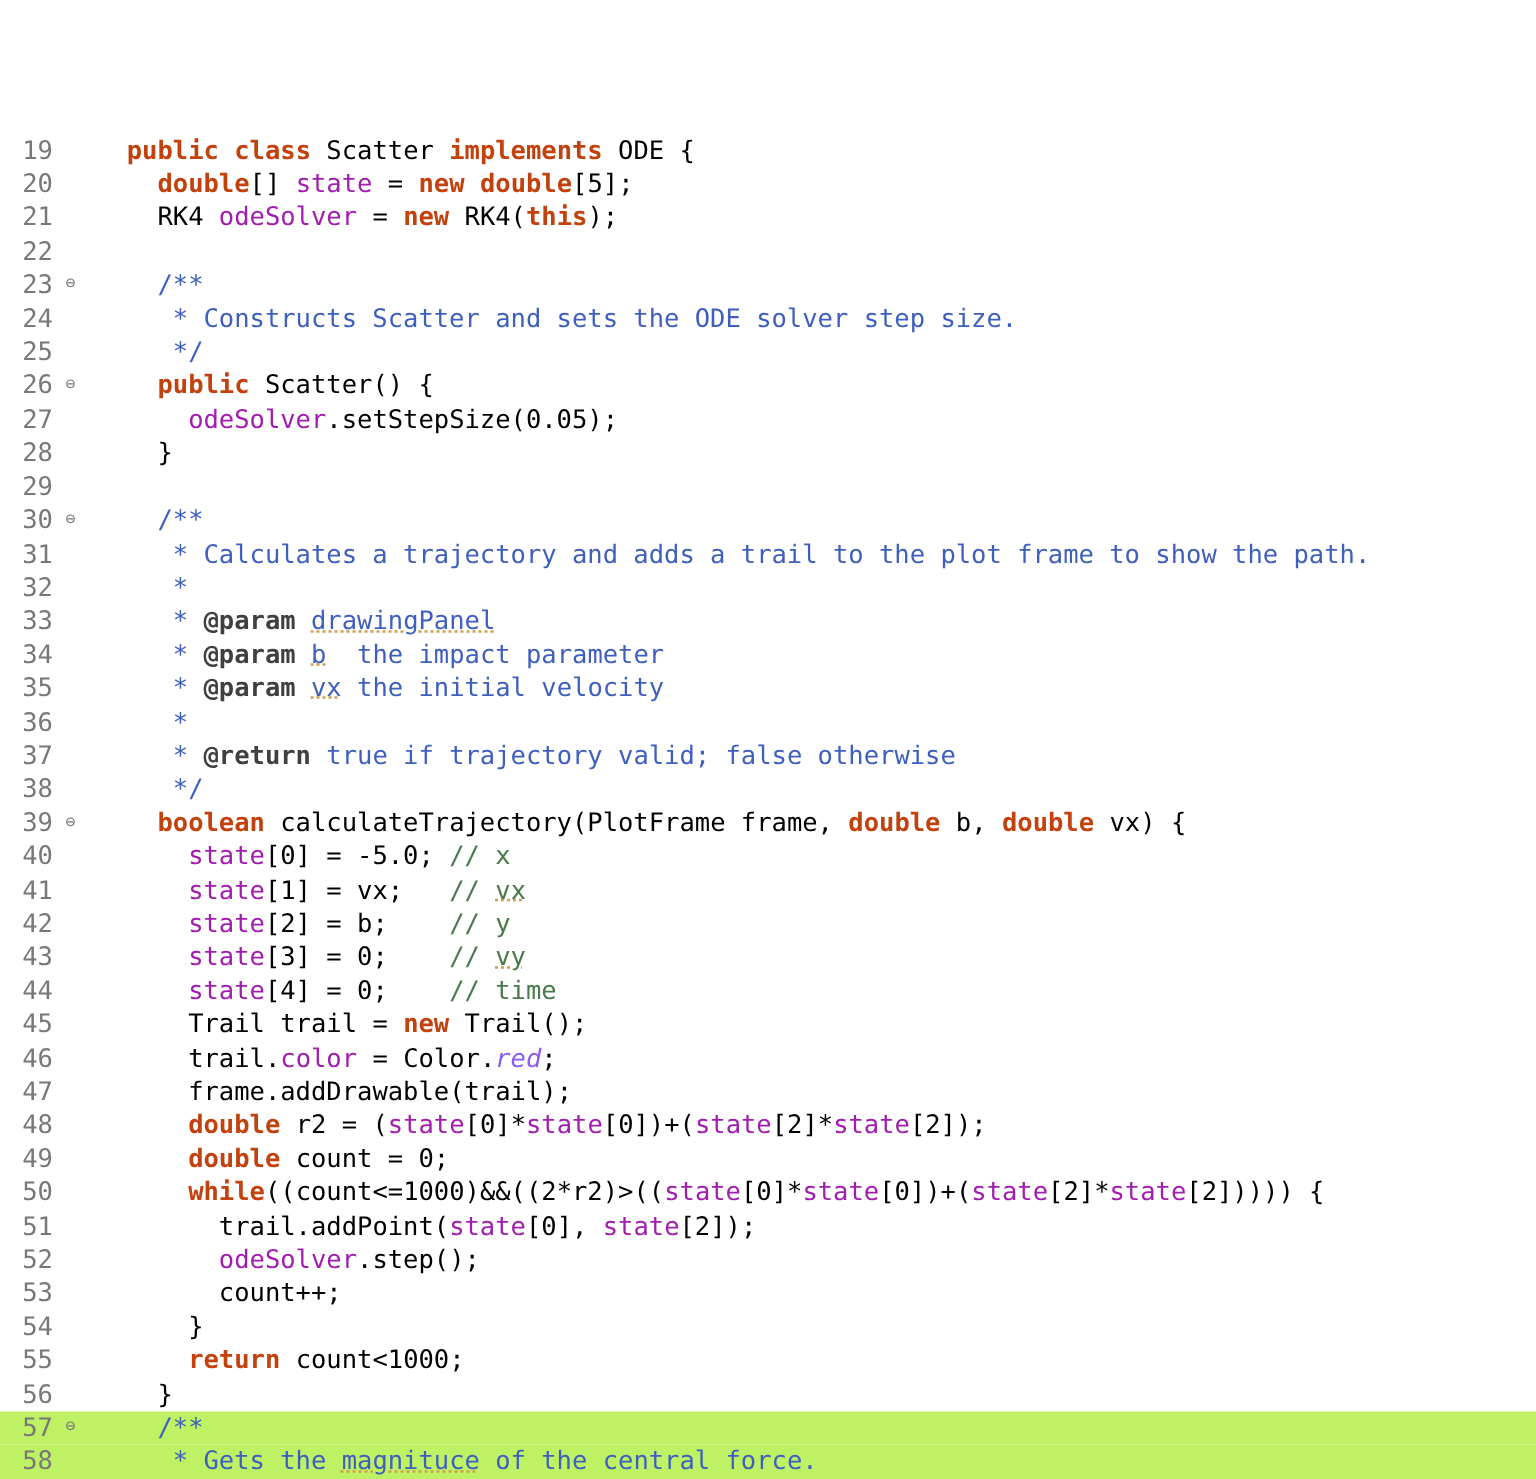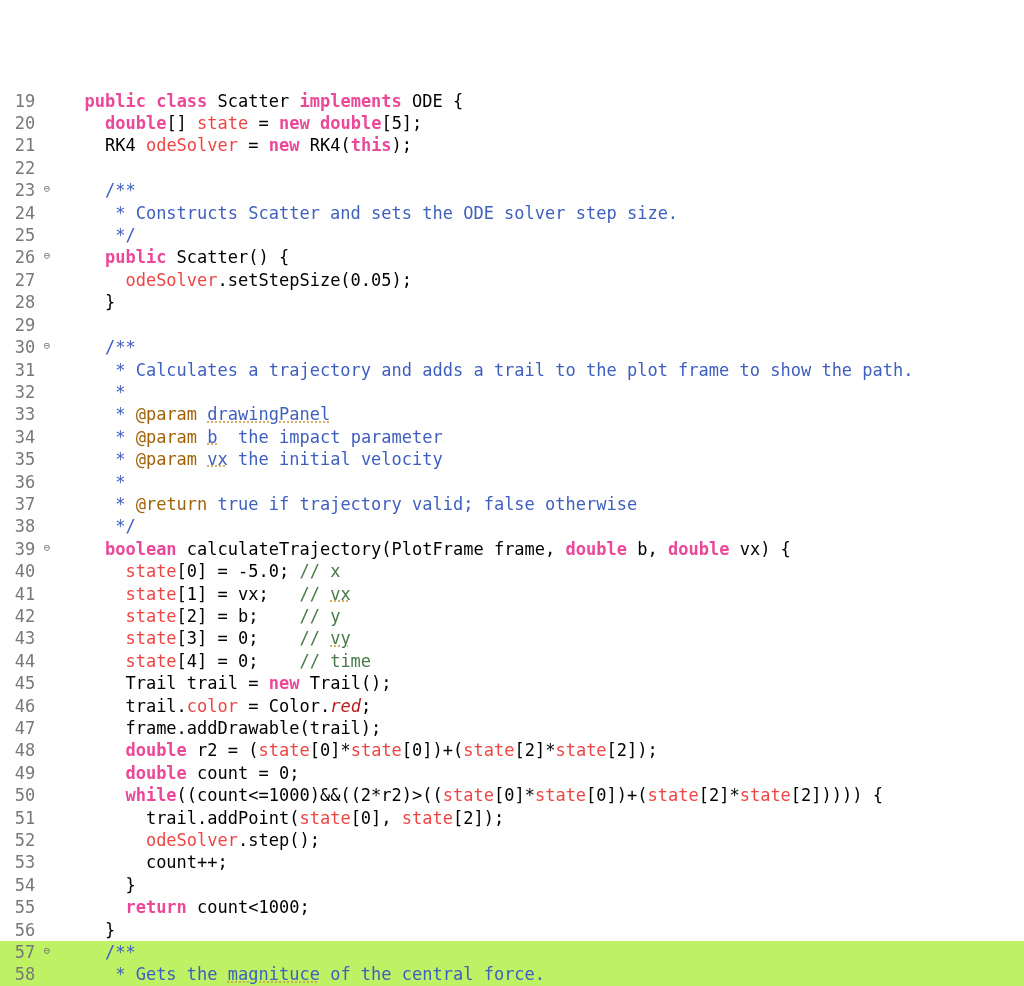--- a/index.html
+++ b/index.html
@@ -43,26 +43,26 @@
       width: 14px;
       text-align: center;
       font-size: 11px;
       color: #787878;
       position: relative;
       top: -1px;
     }
     .code {
       padding-left: 6px;
     }
-    .kw { color: #ec4899; font-weight: bold; }
-    .field { color: #ef4444; text-align: center; }
-    .static-field { color: #b91c1c; font-style: italic; }
+    .kw { color: #c2410c; font-weight: bold; }
+    .field { color: #a21caf; text-align: center; }
+    .static-field { color: #8b5cf6; font-style: italic; }
     .comment { color: #4a7a4a; }
     .javadoc { color: #3f5fbf; }
-    .javadoc-tag { color: #a16207; font-weight: normal; }
+    .javadoc-tag { color: #404040; font-weight: bold; }
     .black { color: #000000; }
     .underline-dotted {
       text-decoration: underline;
       text-decoration-style: dotted;
       text-decoration-color: #d0a050;
     }
   </style>
 </head>
 <body>
 

